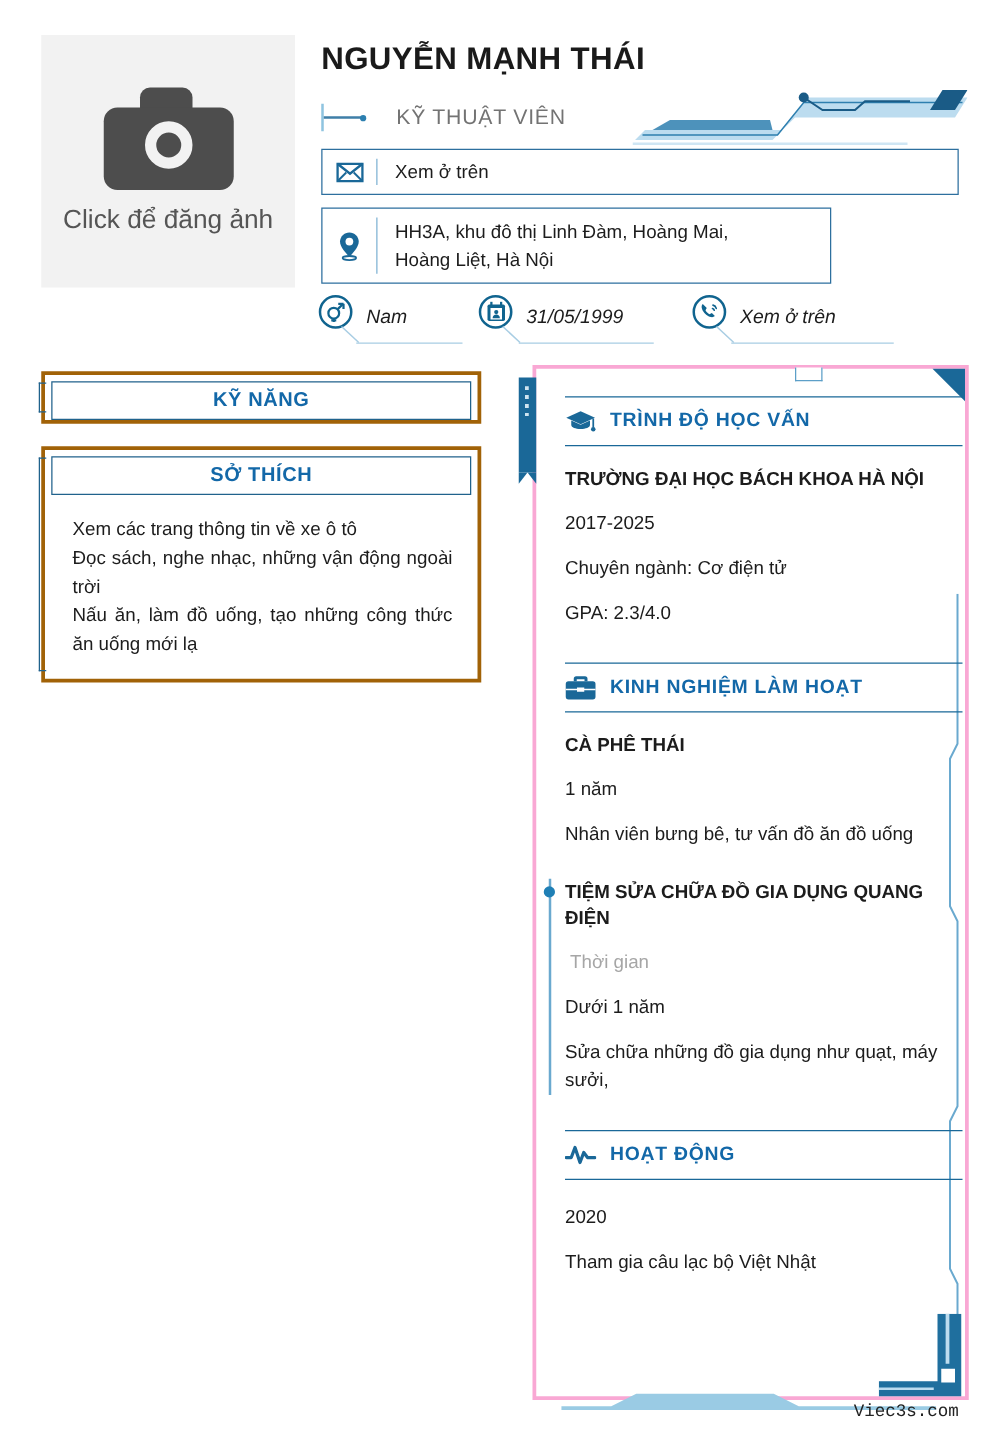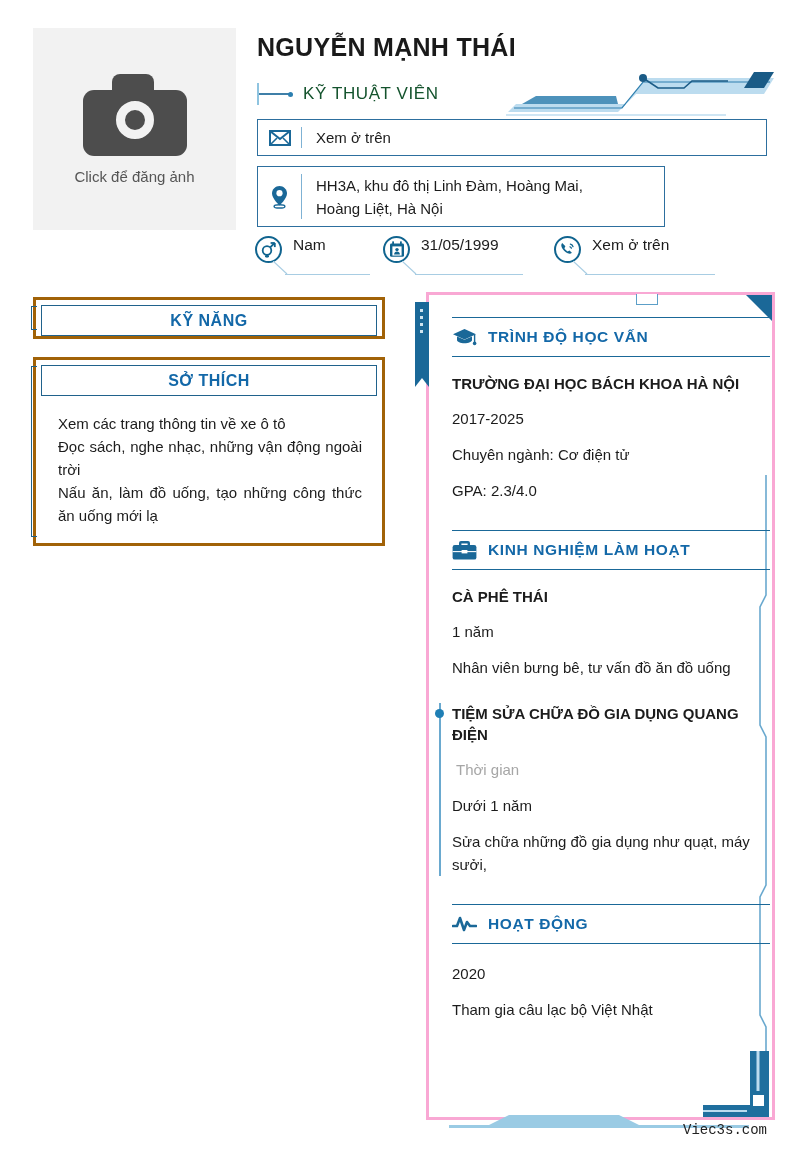--- a/index.html
+++ b/index.html
@@ -29,32 +29,32 @@
     background: #4d4d4d; border-radius: 11px;
   }
   .cam-bump {
     position: absolute; left: 29px; top: 0; width: 42px; height: 22px;
     background: #4d4d4d; border-radius: 8px 8px 0 0;
   }
   .cam-ring {
     position: absolute; left: 33px; top: 27px; width: 38px; height: 38px;
     border: 9px solid #f2f2f2; border-radius: 50%;
   }
-  .photo-label { font-size: 15px; color: #555; }
+  .photo-label { font-size: 21px; color: #555; }
 
   .name {
     position: absolute; left: 257px; top: 33px;
     font-size: 25px; font-weight: bold; letter-spacing: .3px;
     color: #1a1a1a;
   }
   .jobrow { position: absolute; left: 257px; top: 83px; display: flex; align-items: center; }
   .jr-tick { width: 2px; height: 22px; background: #8fc4e0; }
   .jr-line { width: 30px; height: 1.5px; background: #3f7fa8; margin-left: 0px; }
   .jr-dot { width: 5px; height: 5px; border-radius: 50%; background: #2c7fb0; margin-left: -1px; }
-  .jobtitle { font-size: 17px; color: #14532d; margin-left: 10px; letter-spacing: .6px; }
+  .jobtitle { font-size: 17px; color: #737373; margin-left: 24px; letter-spacing: .6px; }
 
   
   .deco-graphic { position: absolute; left: 506px; top: 64px; width: 268px; height: 52px; }
 
   .field {
     position: absolute; border: 1px solid #2d6f9e; display: flex; align-items: stretch;
     background: #fff;
   }
   .field-icon {
     width: 43px; display: flex; align-items: center; justify-content: center;
@@ -62,21 +62,21 @@
   }
   .field-sep { width: 1px; background: #7fb2d4; margin: 7px 0; }
   .field-text {
     padding: 0 0 0 14px; display: flex; flex-direction: column; justify-content: center;
     font-size: 15px; line-height: 23px; color: #1c1c1c;
   }
   #email-field { left: 257px; top: 119px; width: 510px; height: 37px; }
   #address-field { left: 257px; top: 166px; width: 408px; height: 61px; }
 
   .pi-row { position: absolute; left: 255px; top: 234px; width: 520px; height: 46px; }
-  .pi-item { position: absolute; display: flex; align-items: flex-start; }
+  .pi-item { position: absolute; display: flex; align-items: flex-end; font-style: italic; }
   .pi-circle {
     width: 27px; height: 27px; border-radius: 50%;
     border: 2px solid #10648f; display: flex; align-items: center; justify-content: center;
     flex: 0 0 27px; background: #fff;
   }
   .pi-text { font-size: 15.5px; margin-left: 11px; color: #1c1c1c; white-space: nowrap; }
   .pi-underline { position: absolute; height: 1px; background: #a8cde3; }
 
   
   .left-col { position: absolute; left: 33px; top: 297px; width: 352px; }

